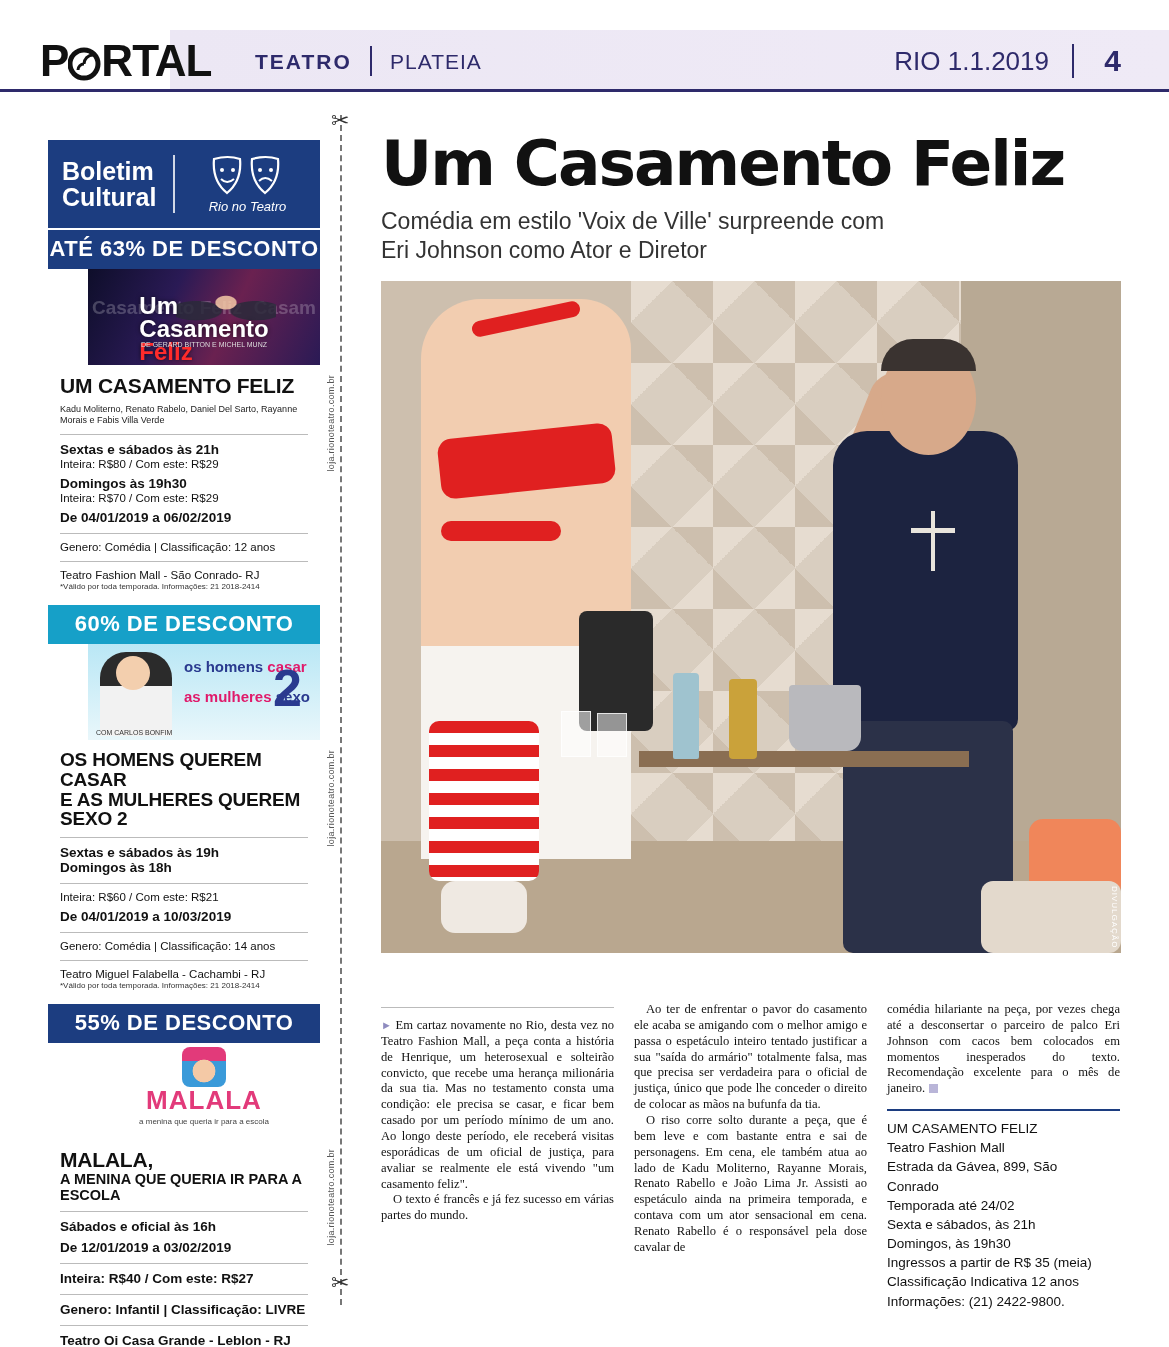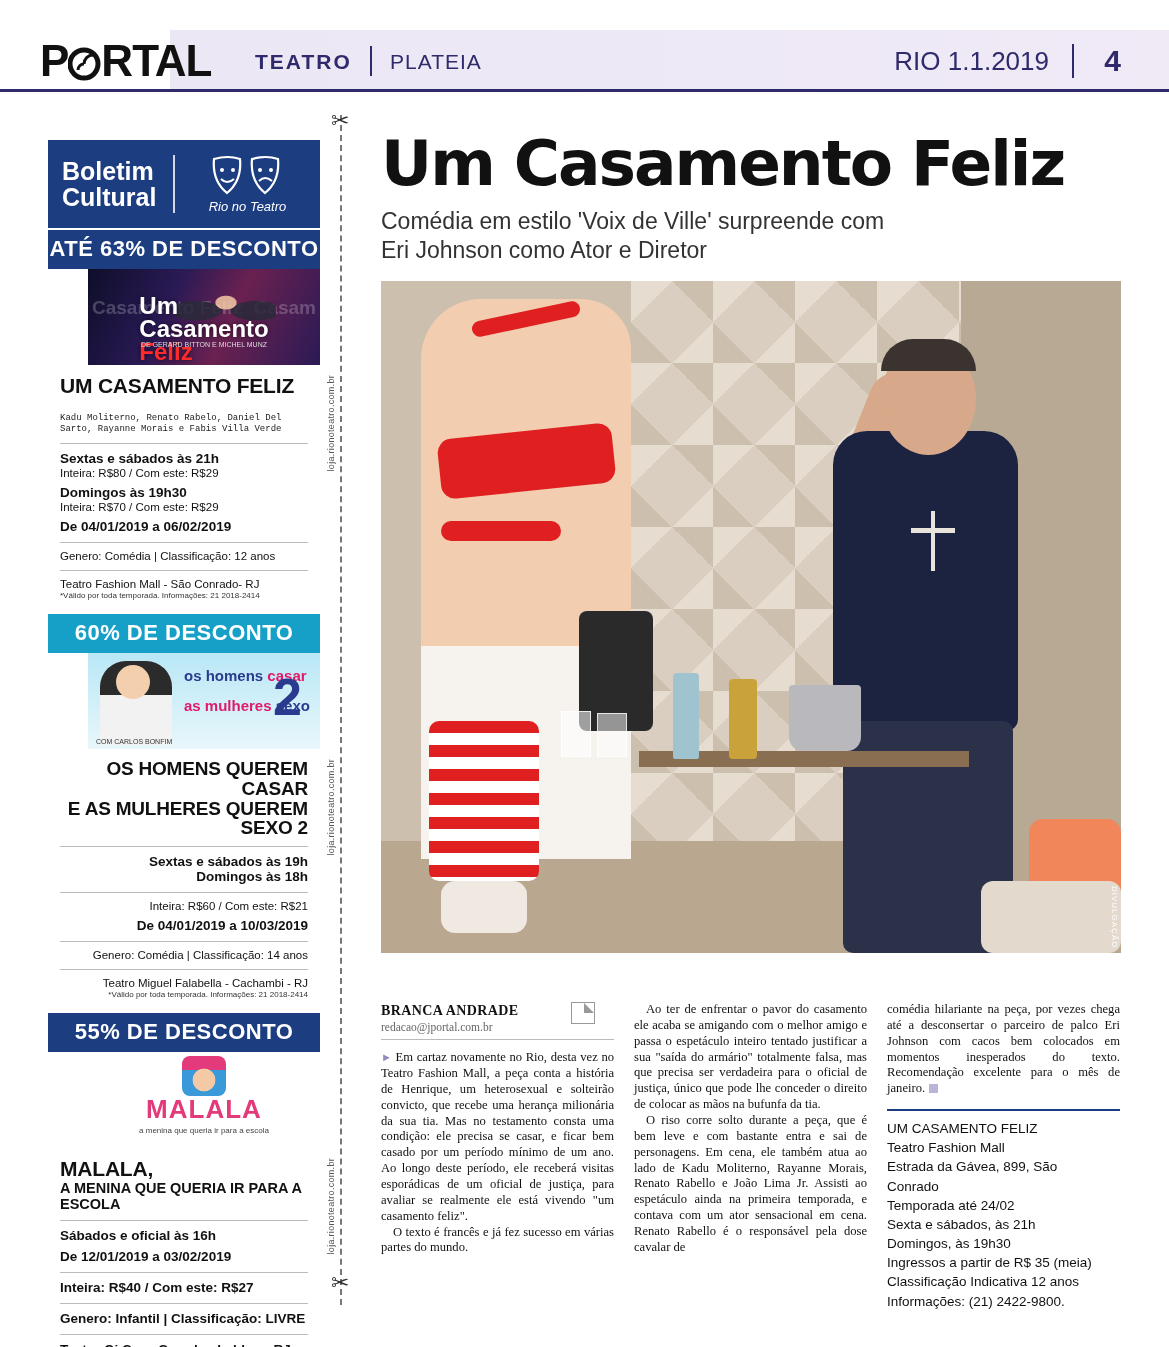--- a/index.html
+++ b/index.html
@@ -145,21 +145,21 @@
     background:radial-gradient(circle at 50% 60%, #f4c9a6 0 34%, transparent 36%),
                linear-gradient(180deg,#e23a7a 0 36%, #3a9ad9 36% 100%);
     border-radius:8px;
   }
 
   .info-block { background:#fff; padding:10px 12px 12px; }
   .show-title {
     font-size:21px; font-weight:bold; color:#111; line-height:1.05; letter-spacing:-.2px;
   }
   .show-title.sm { font-size:19px; }
-  .cast { font-size:9px; color:#222; margin-top:16px; line-height:1.2;font-family:Liberation Mono, monospace; }
+  .cast { font-size:9px; color:#222; margin-top:7px; line-height:1.2; }
   .sep-line { height:1px; background:#bbb; margin:8px 0 7px; }
   .line-b { font-size:13.5px; font-weight:bold; color:#111; }
   .line-n { font-size:11.5px; color:#111; margin-top:1px; }
   .line-sm { font-size:8px; color:#333; margin-top:1px; }
   .mt6 { margin-top:6px; }
 
   .vert-url {
     position:absolute; writing-mode:vertical-rl; transform:rotate(180deg);
     font-size:9px; color:#555; letter-spacing:.3px;
   }
@@ -323,21 +323,21 @@
 
     <div class="disc-bar cyan">60% DE DESCONTO</div>
     <div class="promo-img promo-2">
       <div class="p2-person"></div>
       <div class="p2-face"></div>
       <div class="p2-t1"><span>os homens</span> <b>casar</b></div>
       <div class="p2-t2"><span>as mulheres</span> <i>sexo</i></div>
       <div class="p2-num">2</div>
       <div class="p2-tag">COM CARLOS BONFIM</div>
     </div>
-    <div class="info-block" style="position:relative;text-align:right;">
+    <div class="info-block" style="position:relative;">
       <div class="vert-url" style="right:-16px; top:10px;">loja.rionoteatro.com.br</div>
       <div class="show-title sm">OS HOMENS QUEREM CASAR</div>
       <div class="show-title sm">E AS MULHERES QUEREM SEXO 2</div>
       <div class="sep-line"></div>
       <div class="line-b">Sextas e sábados às 19h</div>
       <div class="line-b">Domingos às 18h</div>
       <div class="sep-line"></div>
       <div class="line-n">Inteira: R$60 / Com este: R$21</div>
       <div class="line-b mt6">De 04/01/2019 a 10/03/2019</div>
       <div class="sep-line"></div>
@@ -404,25 +404,20 @@
       <div class="ph-pillow"></div>
       <div class="ph-sofa"></div>
       <div class="ph-shoe"></div>
       <div class="photo-credit">DIVULGAÇÃO</div>
     </div>
   </div>
 
   <div class="article">
     <div class="cols">
       <div class="col">
-        <div style="position:relative;">
-          <div class="byline-name">BRANCA ANDRADE</div>
-          <div class="byline-mail">redacao@jportal.com.br</div>
-          <div class="byline-corner"></div>
-        </div>
         <div class="byline-rule"></div>
         <p class="p first"><span class="arrow-mark">►</span> <span>Em cartaz novamente no Rio, desta vez no Teatro Fashion Mall, a peça conta a história de Henrique, um heterosexual e solteirão convicto, que recebe uma herança milionária da sua tia. Mas no testamento consta uma condição: ele precisa se casar, e ficar bem casado por um período mínimo de um ano. Ao longo deste período, ele receberá visitas esporádicas de um oficial de justiça, para avaliar se realmente ele está vivendo "um casamento feliz".</span></p>
         <p class="p">O texto é francês e já fez sucesso em várias partes do mundo.</p>
       </div>
 
       <div class="col">
         <p class="p">Ao ter de enfrentar o pavor do casamento ele acaba se amigando com o melhor amigo e passa o espetáculo inteiro tentado justificar a sua "saída do armário" totalmente falsa, mas que precisa ser verdadeira para o oficial de justiça, único que pode lhe conceder o direito de colocar as mãos na bufunfa da tia.</p>
         <p class="p">O riso corre solto durante a peça, que é bem leve e com bastante entra e sai de personagens. Em cena, ele também atua ao lado de Kadu Moliterno, Rayanne Morais, Renato Rabello e João Lima Jr. Assisti ao espetáculo ainda na primeira temporada, e contava com um ator sensacional em cena. Renato Rabello é o responsável pela dose cavalar de</p>
       </div>
 

